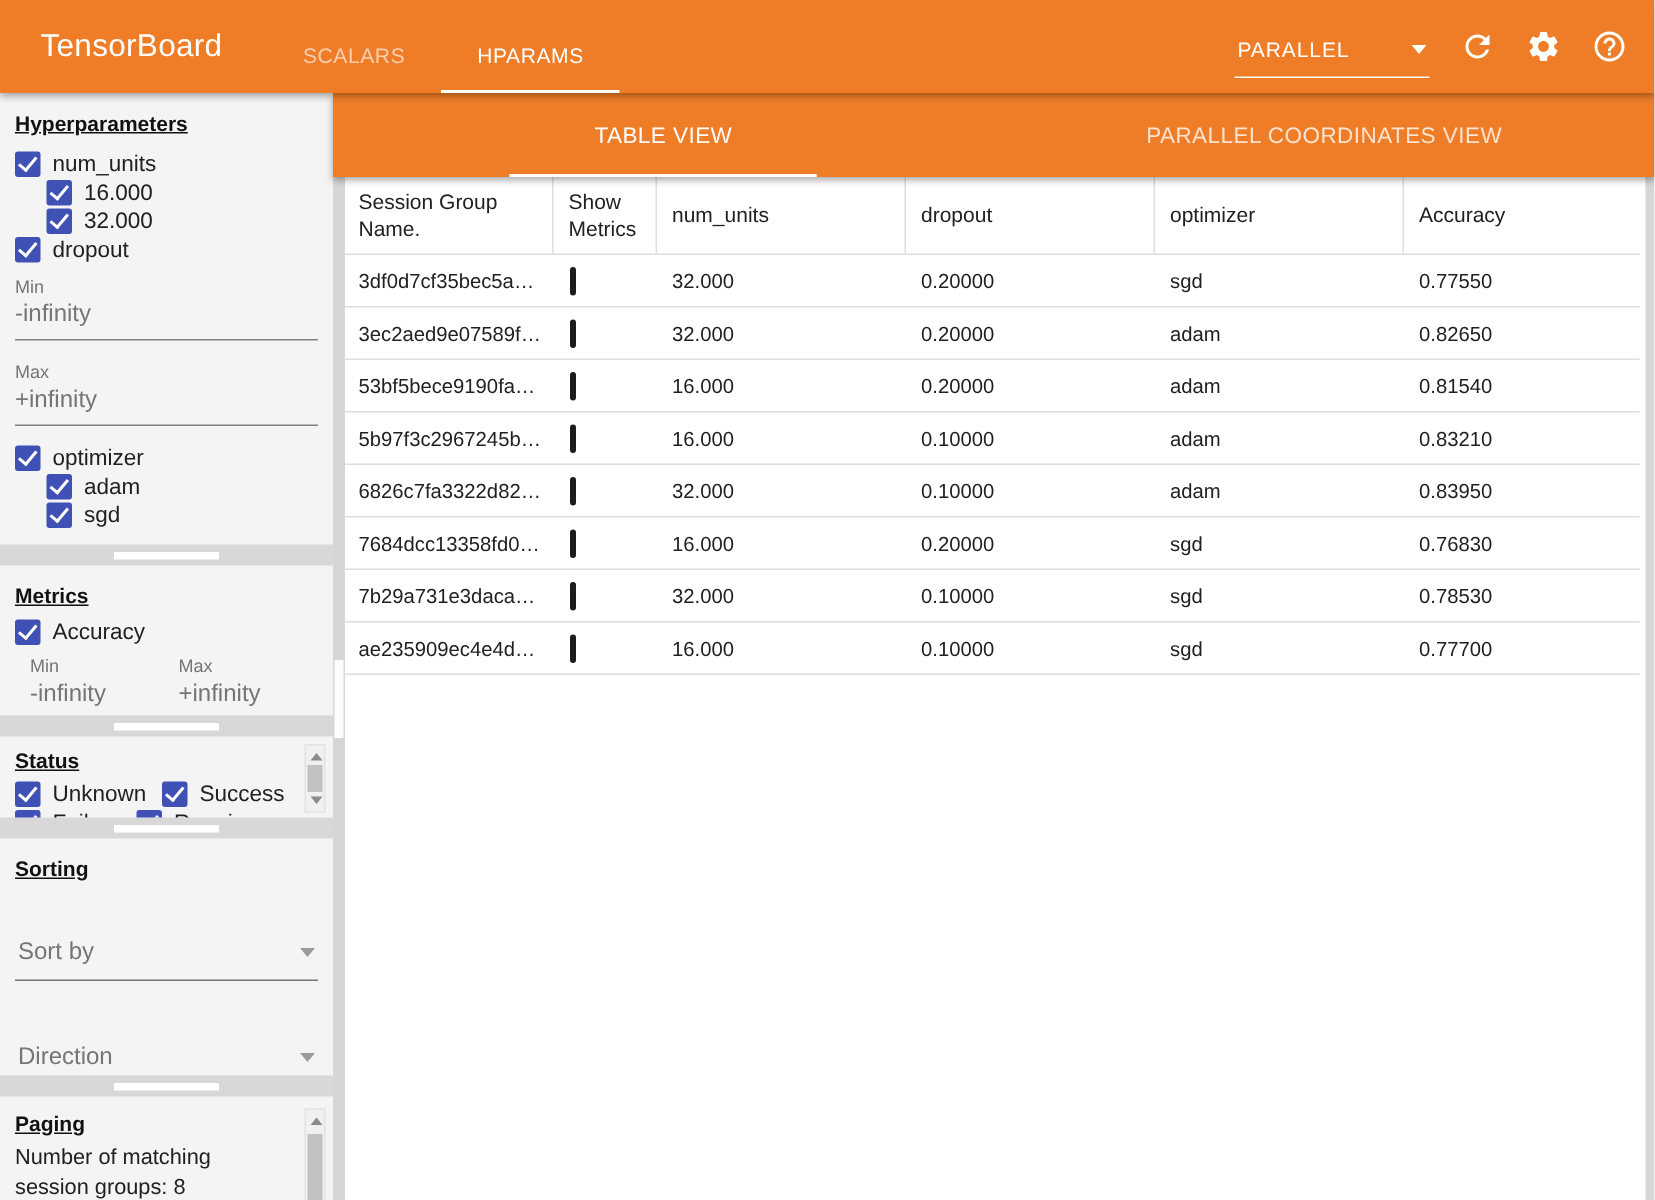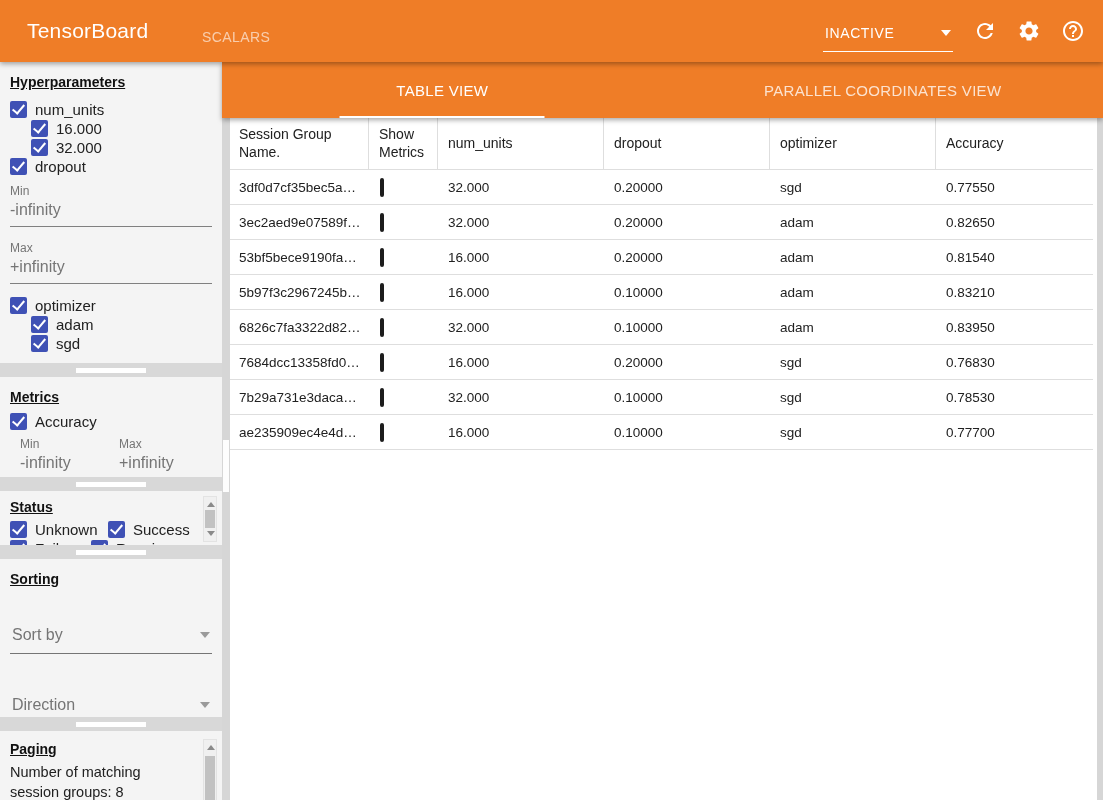--- a/index.html
+++ b/index.html
@@ -116,24 +116,25 @@
   .td.session { padding-left:9px; white-space:nowrap; overflow:hidden; font-size:13.5px; }
   .rowcb { width:15px; height:15px; border:2px solid #1c1c1c; border-radius:2px; background:#fff; margin-left:11px; cursor:pointer; }
 </style>
 </head>
 <body>
 
 <div class="topbar">
   <div class="brand">TensorBoard</div>
   <div class="topnav">
     <div class="ttab">SCALARS</div>
+    <div class="ttab active">HPARAMS</div>
   </div>
   <div class="topright">
     <div class="status-select">
-      <span>INACTIVE</span>
+      <span>PARALLEL</span>
       <span class="caret"></span>
     </div>
     <div class="icon-btn">
       <span><svg viewBox="0 0 24 24">
             <path d="M17.65 6.35C16.2 4.9 14.21 4 12 4c-4.42 0-7.99 3.58-8 8s3.57 8 8 8c3.73 0 6.84-2.55 7.73-6h-2.08c-.82 2.33-3.04 4-5.65 4-3.31 0-6-2.69-6-6s2.69-6 6-6c1.66 0 3.14.69 4.22 1.78L13 11h7V4l-2.35 2.35z"></path>
           </svg></span>
     </div>
     <div class="icon-btn">
       <span><svg viewBox="0 0 24 24">
             <path d="M19.14 12.94c.04-.3.06-.61.06-.94 0-.32-.02-.64-.07-.94l2.03-1.58c.18-.14.23-.41.12-.61l-1.92-3.32c-.12-.22-.37-.29-.59-.22l-2.39.96c-.5-.38-1.03-.7-1.62-.94l-.36-2.54c-.04-.24-.24-.41-.48-.41h-3.84c-.24 0-.43.17-.47.41l-.36 2.54c-.59.24-1.13.57-1.62.94l-2.39-.96c-.22-.08-.47 0-.59.22L2.74 8.87c-.12.21-.08.47.12.61l2.03 1.58c-.05.3-.09.63-.09.94s.02.64.07.94l-2.03 1.58c-.18.14-.23.41-.12.61l1.92 3.32c.12.22.37.29.59.22l2.39-.96c.5.38 1.03.7 1.62.94l.36 2.54c.05.24.24.41.48.41h3.84c.24 0 .44-.17.47-.41l.36-2.54c.59-.24 1.13-.56 1.62-.94l2.39.96c.22.08.47 0 .59-.22l1.92-3.32c.12-.22.07-.47-.12-.61l-2.01-1.58zM12 15.6c-1.98 0-3.6-1.62-3.6-3.6s1.62-3.6 3.6-3.6 3.6 1.62 3.6 3.6-1.62 3.6-3.6 3.6z"></path>

